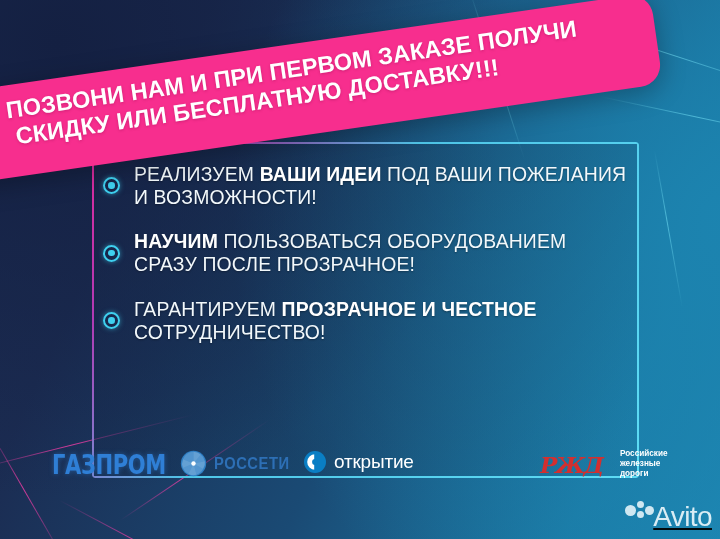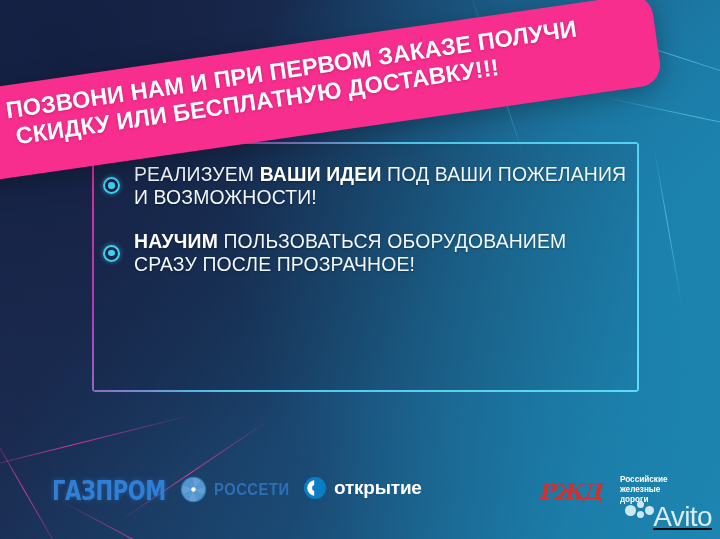--- a/index.html
+++ b/index.html
@@ -32,21 +32,21 @@
   #banner .btxt{
     position:absolute;left:46px;top:12px;right:16px;
     color:#fff;font-weight:bold;font-size:23.5px;line-height:1.16;
     letter-spacing:.1px;text-shadow:0 1px 3px rgba(120,0,60,.30);
     white-space:nowrap;
   }
   #banner .btxt .l2{padding-left:6px;}
 
   
   #box{
-    position:absolute;left:93px;top:143px;width:544px;height:247px;
+    position:absolute;left:93px;top:143px;width:544px;height:333px;
     z-index:3;border-radius:2px;
     background:linear-gradient(118deg, rgba(23,36,72,.62) 0%, rgba(22,60,92,.34) 52%, rgba(26,116,156,.16) 100%);
     padding:0;
   }
   #box:before{
     content:"";position:absolute;inset:-1.5px;border-radius:3px;padding:1.5px;
     background:linear-gradient(125deg,#e0299a 0%,#b03bb4 16%,#4fc6e8 42%,#5ddcf5 100%);
     -webkit-mask:linear-gradient(#000 0 0) content-box,linear-gradient(#000 0 0);
     -webkit-mask-composite:xor;mask-composite:exclude;
     pointer-events:none;
@@ -61,33 +61,33 @@
     box-shadow:0 0 5px rgba(63,208,239,.55);
   }
   .dot i{display:block;width:6.5px;height:6.5px;border-radius:50%;background:#3fd0ef;}
   .btext{
     color:#f2f8fb;font-size:19.4px;line-height:1.17;font-weight:normal;
     letter-spacing:.15px;text-shadow:0 1px 2px rgba(0,0,0,.33);
   }
   .btext b{font-weight:bold;color:#ffffff;}
 
   
-  #logos{position:absolute;left:0;top:470px;width:656px;height:42px;z-index:4;}
+  #logos{position:absolute;left:0;top:444px;width:656px;height:42px;z-index:4;}
   .logo{position:absolute;display:flex;align-items:center;}
   #l-gazprom{left:52px;top:5px;}
   .gz{
     color:#2f7fd6;font-weight:bold;font-size:27px;letter-spacing:-.5px;
     transform:scaleX(.78);transform-origin:left center;
     font-family:"DejaVu Sans",sans-serif;
     text-shadow:0 0 6px rgba(47,127,214,.5);
   }
   #l-rosseti{left:180px;top:6px;}
   #l-rosseti .rtx{color:#2d6fb5;font-weight:bold;font-size:16px;letter-spacing:.6px;margin-left:7px;transform:scaleX(.92);transform-origin:left center;}
   #l-otkrytie{left:303px;top:6px;}
-  #l-otkrytie .otx{color:#ffffff;font-size:19px;font-weight:bold;margin-left:7px;letter-spacing:-.2px;}
+  #l-otkrytie .otx{color:#ffffff;font-size:19px;font-weight:normal;margin-left:7px;letter-spacing:-.2px;}
   #l-moi{left:428px;top:4px;}
   #l-moi .mtx{color:#ffffff;font-weight:bold;line-height:1.0;text-align:center;}
   #l-moi .m1{font-size:11px;letter-spacing:.3px;}
   #l-moi .m2{font-size:15.5px;letter-spacing:-.2px;}
   #l-rzd{left:540px;top:5px;}
   #l-rzd .rz{color:#d32f2f;font-weight:bold;font-style:italic;font-size:23px;letter-spacing:-2px;font-family:"DejaVu Serif",serif;}
   #l-rzd .rzsub{color:#ffffff;font-size:8.2px;line-height:1.22;margin-left:18px;font-weight:bold;}
 
   
   #avito{position:absolute;right:8px;bottom:6px;display:flex;align-items:flex-start;z-index:7;opacity:.92;text-decoration:underline;}
@@ -130,20 +130,28 @@
 
       <div class="bullet">
         <span class="dot">
             <i></i>
           </span>
         <span class="btext">
           <b>НАУЧИМ</b><span> ПОЛЬЗОВАТЬСЯ ОБОРУДОВАНИЕМ СРАЗУ ПОСЛЕ ПРОЗРАЧНОЕ!</span>
         </span>
       </div>
 
+      <div class="bullet">
+        <span class="dot">
+            <i></i>
+          </span>
+        <span class="btext">
+          <span>ГАРАНТИРУЕМ </span><b>ПРОЗРАЧНОЕ И ЧЕСТНОЕ</b><span> СОТРУДНИЧЕСТВО!</span>
+        </span>
+      </div>
 
     </div>
   </div>
 
   <div id="logos">
 
     <div class="logo" id="l-gazprom">
       <span class="gz">ГАЗПРОМ</span>
     </div>
 

